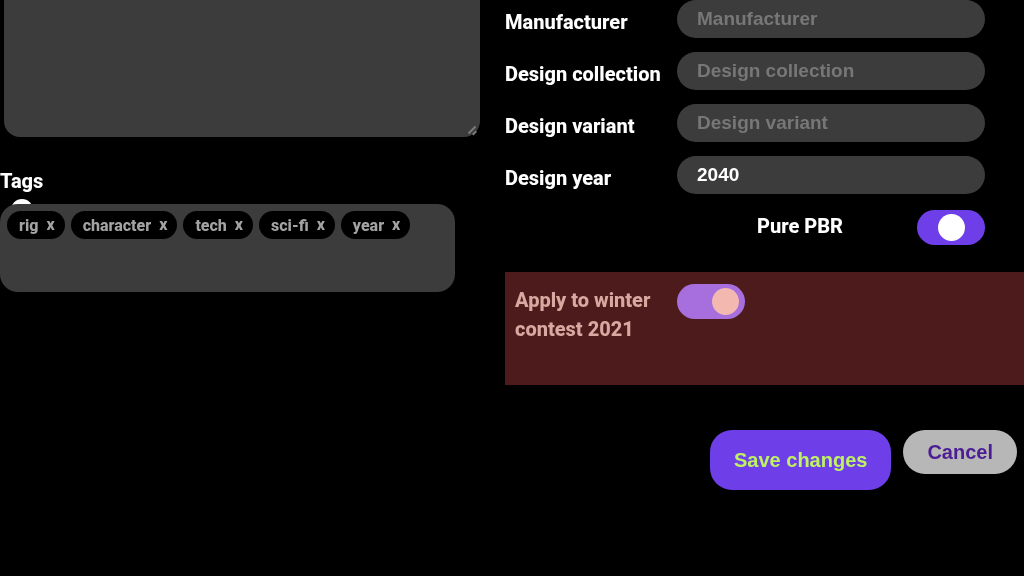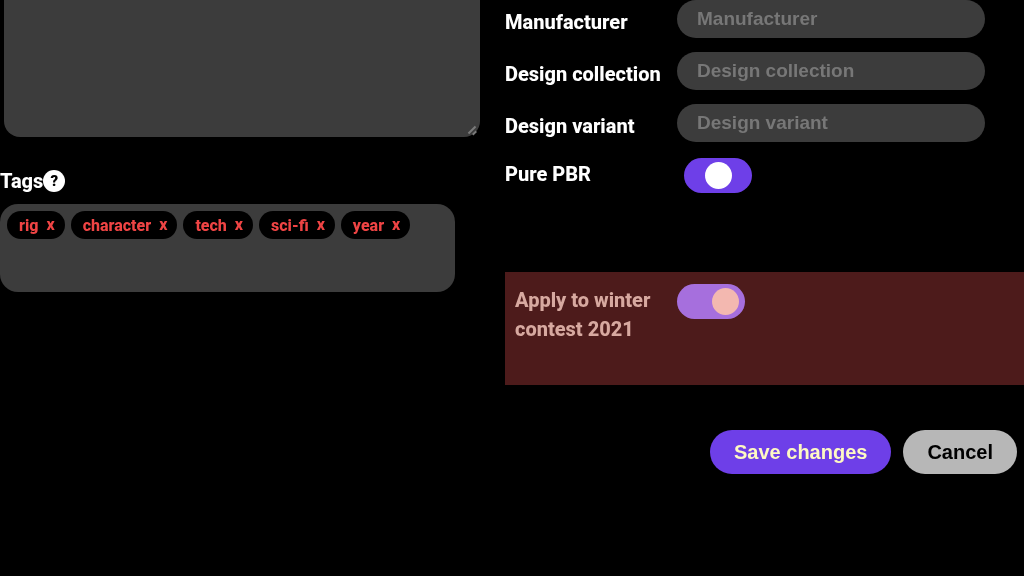--- a/index.html
+++ b/index.html
@@ -58,23 +58,24 @@
     width: 5px; height: 2px;
     transform: rotate(-45deg);
     right: 1px; bottom: 1px;
   }
   .tags-header {
     position: absolute;
     left: 0;
     top: 169px;
     display: flex;
     align-items: center;
-    gap: 0;
-    font-weight: 800;
-    font-size: 20px;
+    gap: 6px;
+    font-weight: 800;
+    font-size: 20px;
+    flex-direction: column;
   }
   .help-icon {
     width: 22px;
     height: 22px;
     border-radius: 50%;
     background: #fff;
     color: #000;
     font-weight: 900;
     font-size: 15px;
     display: inline-flex;
@@ -90,21 +91,21 @@
     background: #3c3c3c;
     border-radius: 18px;
     padding: 7px 7px;
     display: flex;
     flex-wrap: wrap;
     gap: 6px;
     align-content: flex-start;
   }
   .tag-pill {
     background: #000;
-    color: #ef4444;
+    color: #a3a3a3;
     border-radius: 14px;
     height: 28px;
     display: inline-flex;
     align-items: center;
     padding: 0 10px 0 12px;
     font-weight: 800;
     font-size: 16px;
     gap: 8px;
   }
   .tag-remove {
@@ -147,23 +148,24 @@
     outline: none;
   }
   .form-input::placeholder {
     color: #777;
     font-weight: 800;
   }
 
   .toggle-row {
     display: flex;
     align-items: flex-start;
-    gap: 19px;
+    gap: 0;
     margin-bottom: 27px;
     width: 480px;
+    justify-content: flex-end;
   }
   .toggle-label {
     width: 160px;
     font-weight: 800;
     font-size: 20px;
     padding-top: 4px;
     line-height: 1.45;
   }
   .toggle {
     width: 68px;
@@ -213,40 +215,40 @@
 
   .footer-buttons {
     position: absolute;
     left: 710px;
     top: 430px;
     display: flex;
     gap: 12px;
   }
   .btn-primary {
     background: #6e3fe8;
-    color: #fef9c3;
+    color: #bef264;
+    border: none;
+    height: 60px;
+    padding: 0 24px;
+    border-radius: 22px;
+    font-weight: 800;
+    font-size: 20px;
+    cursor: pointer;
+  }
+  .btn-secondary {
+    background: #b7b7b7;
+    color: #4c1d95;
     border: none;
     height: 44px;
     padding: 0 24px;
     border-radius: 22px;
     font-weight: 800;
     font-size: 20px;
     cursor: pointer;
   }
-  .btn-secondary {
-    background: #b7b7b7;
-    color: #000000;
-    border: none;
-    height: 44px;
-    padding: 0 24px;
-    border-radius: 22px;
-    font-weight: 800;
-    font-size: 20px;
-    cursor: pointer;
-  }
 </style>
 </head>
 <body>
 
 <div class="left-panel">
   <div class="textarea-box">
     <div class="textarea-resize"></div>
   </div>
 
   <div class="tags-header">
@@ -288,20 +290,24 @@
   <div class="form-row">
     <div class="form-label">Design collection</div>
     <input class="form-input" placeholder="Design collection" style="">
   </div>
 
   <div class="form-row">
     <div class="form-label">Design variant</div>
     <input class="form-input" placeholder="Design variant" style="">
   </div>
 
+  <div class="form-row">
+    <div class="form-label">Design year</div>
+    <input class="form-input" value="2040" style="">
+  </div>
 
   <div class="toggle-row">
     <div class="toggle-label">Pure PBR</div>
     <div class="toggle mid">
       <div class="toggle-thumb"></div>
     </div>
   </div>
 
 </div>
 

